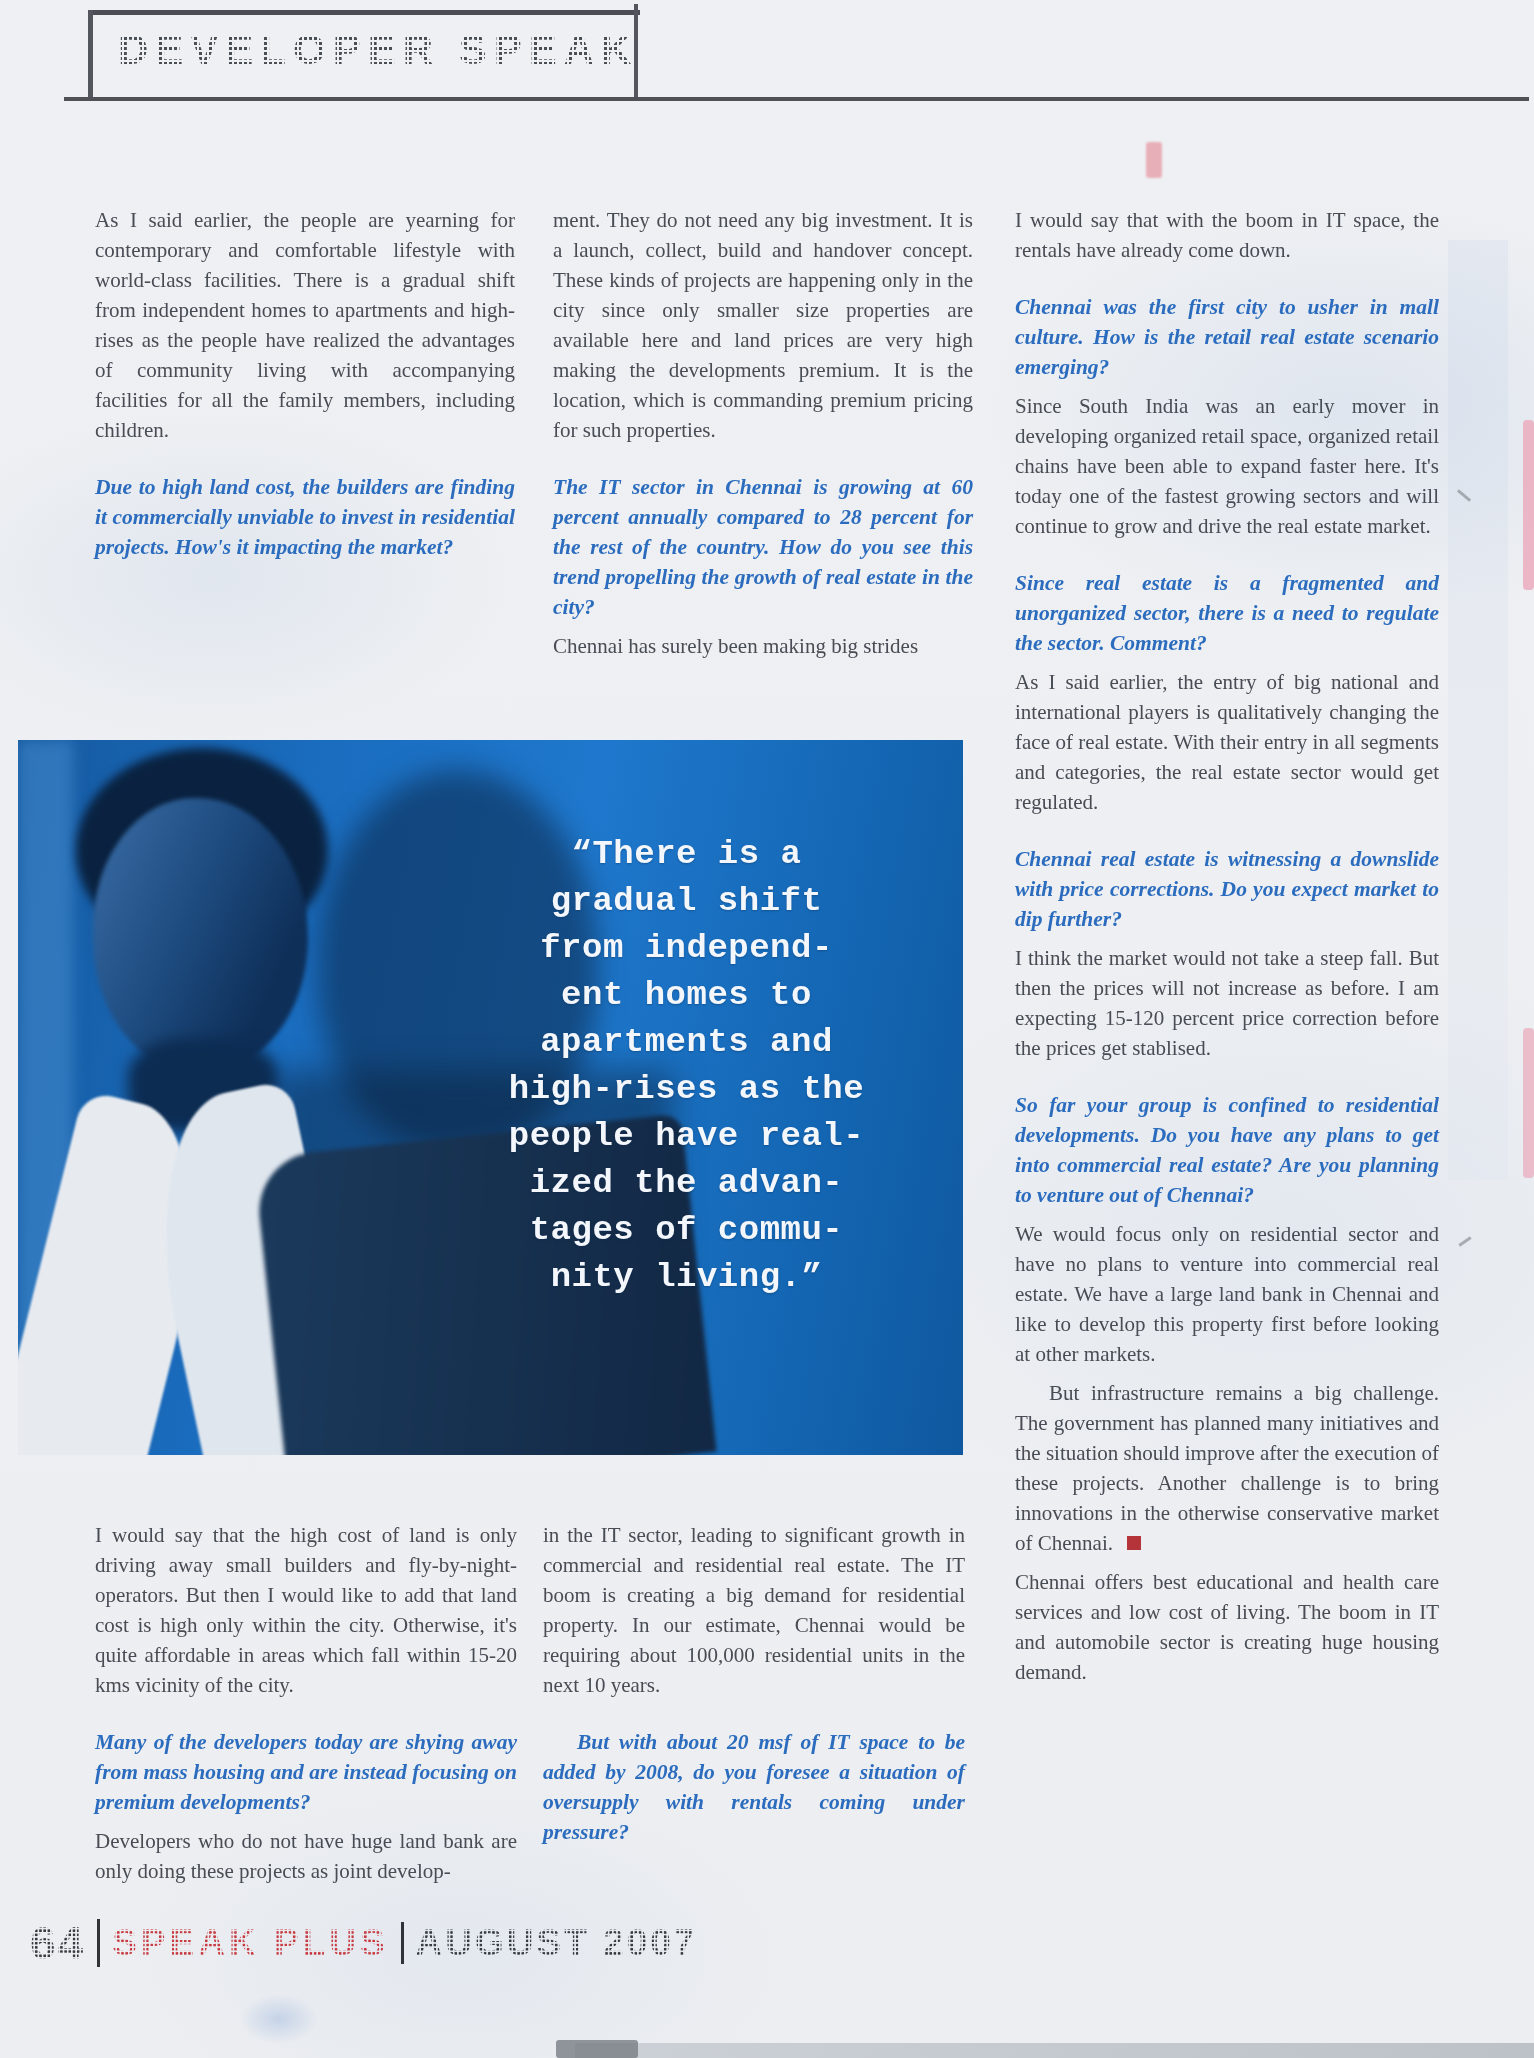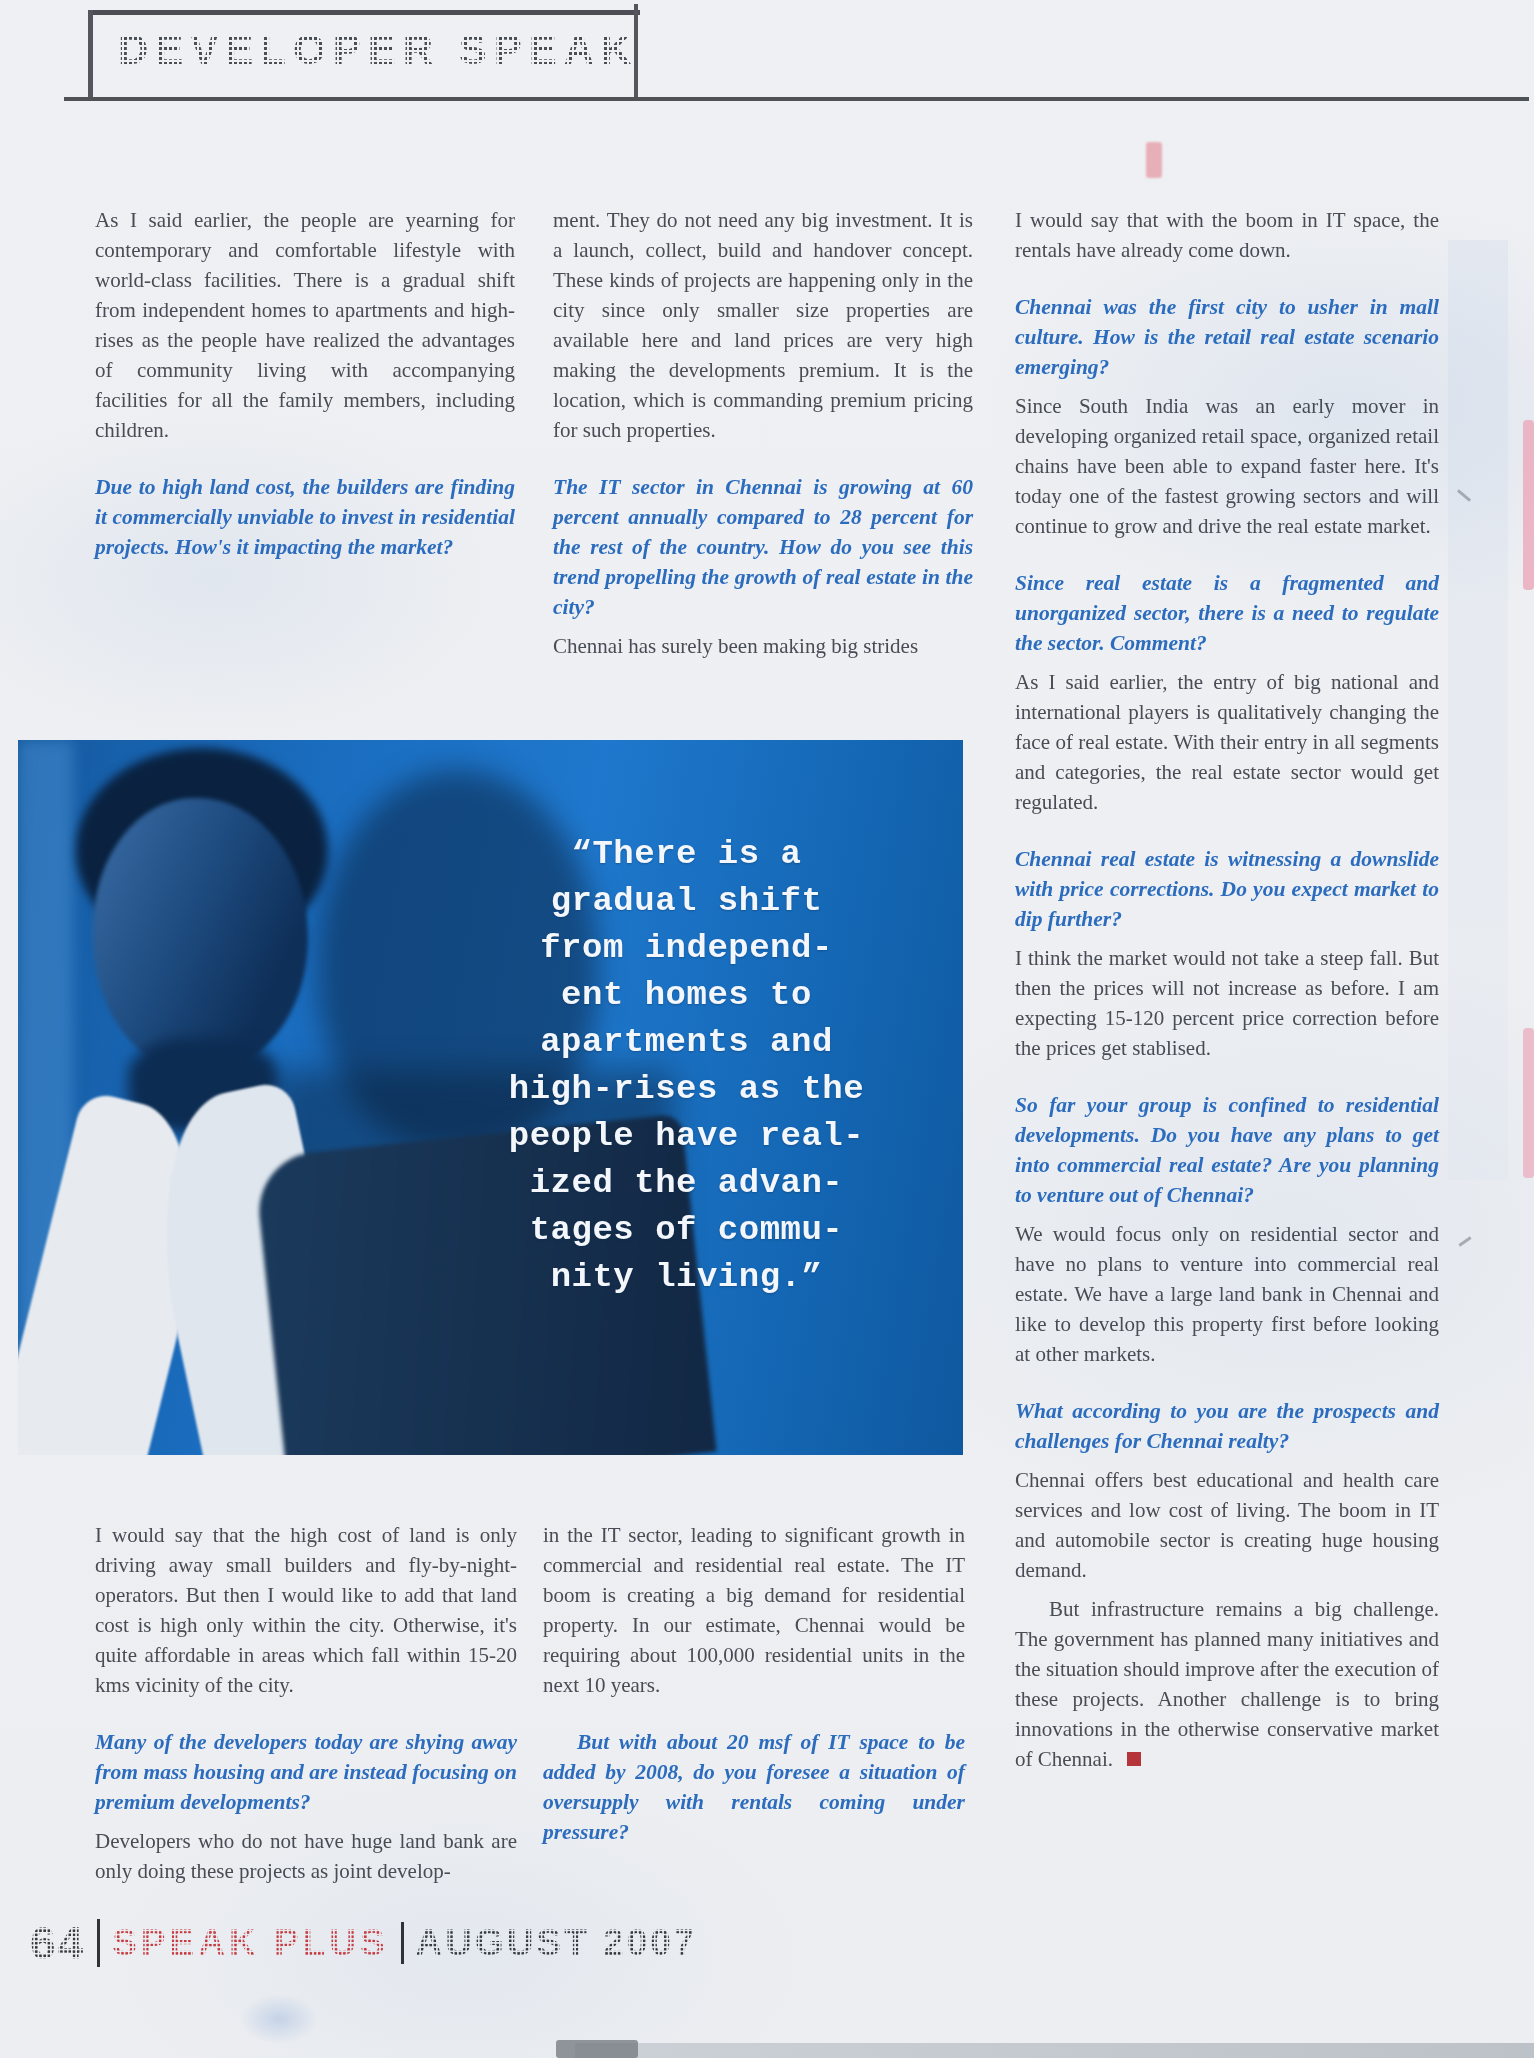--- a/index.html
+++ b/index.html
@@ -128,23 +128,22 @@
   <section class="col sec-c3">
     <p class="a">I would say that with the boom in IT space, the rentals have already come down.</p>
     <p class="q">Chennai was the first city to usher in mall culture. How is the retail real estate scenario emerging?</p>
     <p class="a">Since South India was an early mover in developing organized retail space, organized retail chains have been able to expand faster here. It's today one of the fastest growing sectors and will continue to grow and drive the real estate market.</p>
     <p class="q">Since real estate is a fragmented and unorganized sector, there is a need to regulate the sector. Comment?</p>
     <p class="a">As I said earlier, the entry of big national and international players is qualitatively changing the face of real estate. With their entry in all segments and categories, the real estate sector would get regulated.</p>
     <p class="q">Chennai real estate is witnessing a downslide with price corrections. Do you expect market to dip further?</p>
     <p class="a">I think the market would not take a steep fall. But then the prices will not increase as before. I am expecting 15-120 percent price correction before the prices get stablised.</p>
     <p class="q">So far your group is confined to residential developments. Do you have any plans to get into commercial real estate? Are you planning to venture out of Chennai?</p>
     <p class="a">We would focus only on residential sector and have no plans to venture into commercial real estate. We have a large land bank in Chennai and like to develop this property first before looking at other markets.</p>
-    <p class="q">What according to you are the prospects and challenges for Chennai realty?</p>
+    <p class="a indent last">But infrastructure remains a big challenge. The government has planned many initiatives and the situation should improve after the execution of these projects. Another challenge is to bring innovations in the otherwise conservative market of Chennai.</p>
     <p class="a">Chennai offers best educational and health care services and low cost of living. The boom in IT and automobile sector is creating huge housing demand.</p>
-    <p class="a indent last">But infrastructure remains a big challenge. The government has planned many initiatives and the situation should improve after the execution of these projects. Another challenge is to bring innovations in the otherwise conservative market of Chennai.</p>
   </section>
 
   <figure class="photo">
     <div class="shape ph-left-strip"></div>
     <div class="shape ph-sil-head"></div>
     <div class="shape ph-sil-body"></div>
     <div class="shape ph-hair"></div>
     <div class="shape ph-face"></div>
     <div class="shape ph-neck"></div>
     <div class="shape ph-shirt-l"></div>

